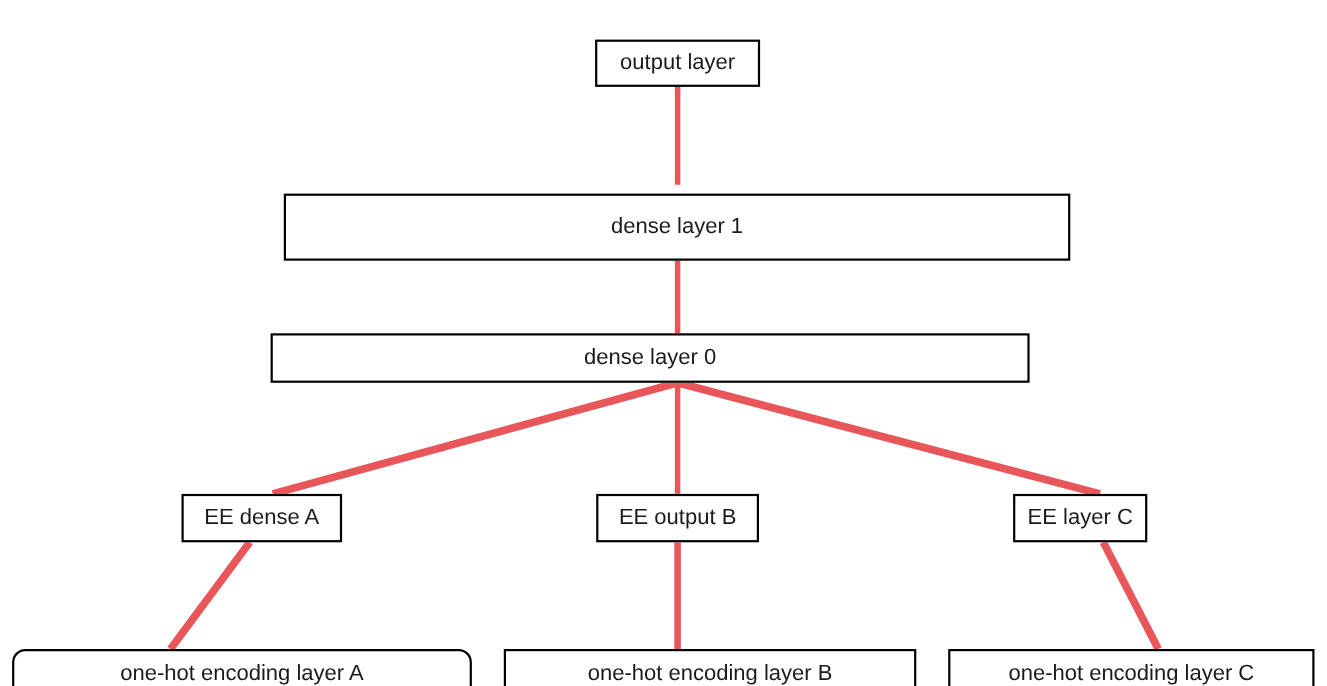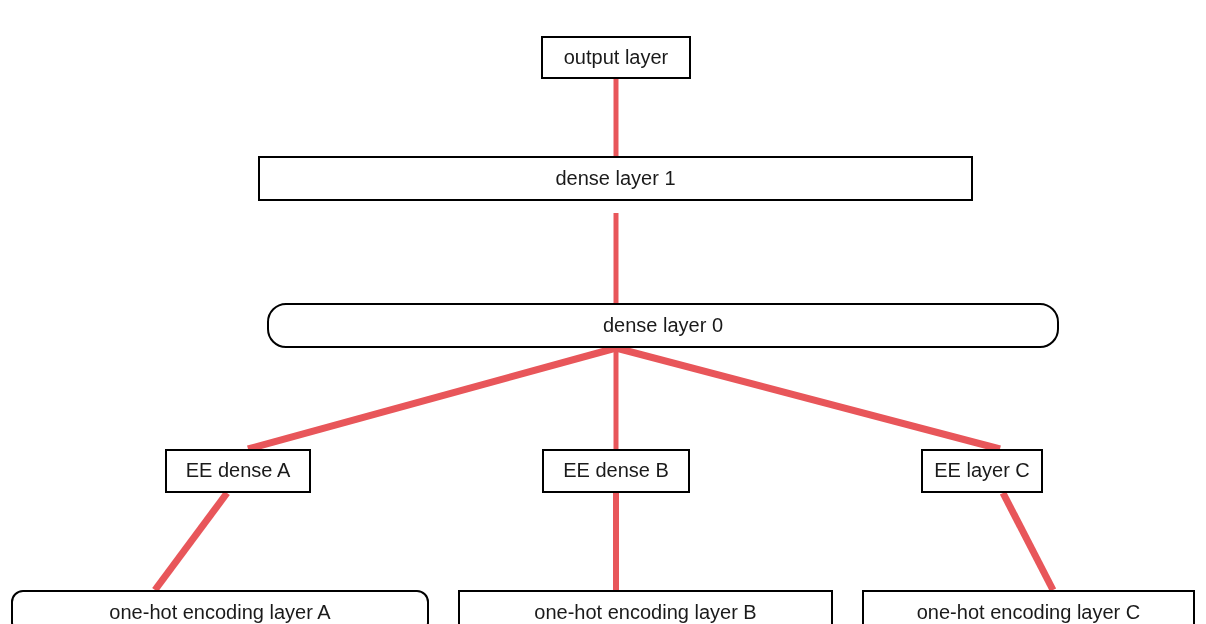--- a/index.html
+++ b/index.html
@@ -57,31 +57,31 @@
       <line x1="616" y1="326" x2="248" y2="427" stroke="#e8565a" stroke-width="7" stroke-linecap="butt"></line>
       <line x1="616" y1="326" x2="616" y2="427" stroke="#e8565a" stroke-width="5" stroke-linecap="butt"></line>
       <line x1="616" y1="326" x2="1000" y2="427" stroke="#e8565a" stroke-width="7" stroke-linecap="butt"></line>
       <line x1="227" y1="471" x2="155" y2="568" stroke="#e8565a" stroke-width="7" stroke-linecap="butt"></line>
       <line x1="616" y1="471" x2="616" y2="568" stroke="#e8565a" stroke-width="6" stroke-linecap="butt"></line>
       <line x1="1003" y1="471" x2="1053" y2="568" stroke="#e8565a" stroke-width="7" stroke-linecap="butt"></line>
     </svg>
 <div class="node-box" style="left: 541px; top: 14px; width: 150px; height: 43px; border-color: rgb(0, 0, 0); background: rgb(255, 255, 255);">
       <span class="node-label">output layer</span>
     </div>
-    <div class="node-box" style="left: 258px; top: 134px; width: 715px; height: 45px; border-color: rgb(0, 0, 0); background: rgb(255, 255, 255);">
+    <div class="node-box" style="left: 258px; top: 154px; width: 715px; height: 61px; border-color: rgb(0, 0, 0); background: rgb(255, 255, 255);">
       <span class="node-label">dense layer 1</span>
     </div>
-    <div class="node-box" style="left: 267px; top: 281px; width: 792px; height: 45px; border-color: rgb(0, 0, 0); background: rgb(255, 255, 255); border-radius: 19px;">
+    <div class="node-box" style="left: 246px; top: 281px; width: 690px; height: 45px; border-color: rgb(0, 0, 0); background: rgb(255, 255, 255);">
       <span class="node-label">dense layer 0</span>
     </div>
     <div class="node-box" style="left: 165px; top: 427px; width: 146px; height: 44px; border-color: rgb(0, 0, 0); background: rgb(255, 255, 255);">
       <span class="node-label">EE dense A</span>
     </div>
     <div class="node-box" style="left: 542px; top: 427px; width: 148px; height: 44px; border-color: rgb(0, 0, 0); background: rgb(255, 255, 255);">
-      <span class="node-label">EE dense B</span>
+      <span class="node-label">EE output B</span>
     </div>
     <div class="node-box" style="left: 921px; top: 427px; width: 122px; height: 44px; border-color: rgb(0, 0, 0); background: rgb(255, 255, 255);">
       <span class="node-label">EE layer C</span>
     </div>
     <div class="node-box" style="left: 11px; top: 568px; width: 418px; height: 45px; border-color: rgb(0, 0, 0); background: rgb(255, 255, 255); border-radius: 12px;">
       <span class="node-label">one-hot encoding layer A</span>
     </div>
     <div class="node-box" style="left: 458px; top: 568px; width: 375px; height: 45px; border-color: rgb(0, 0, 0); background: rgb(255, 255, 255); text-align: center;">
       <span class="node-label">one-hot encoding layer B</span>
     </div>

